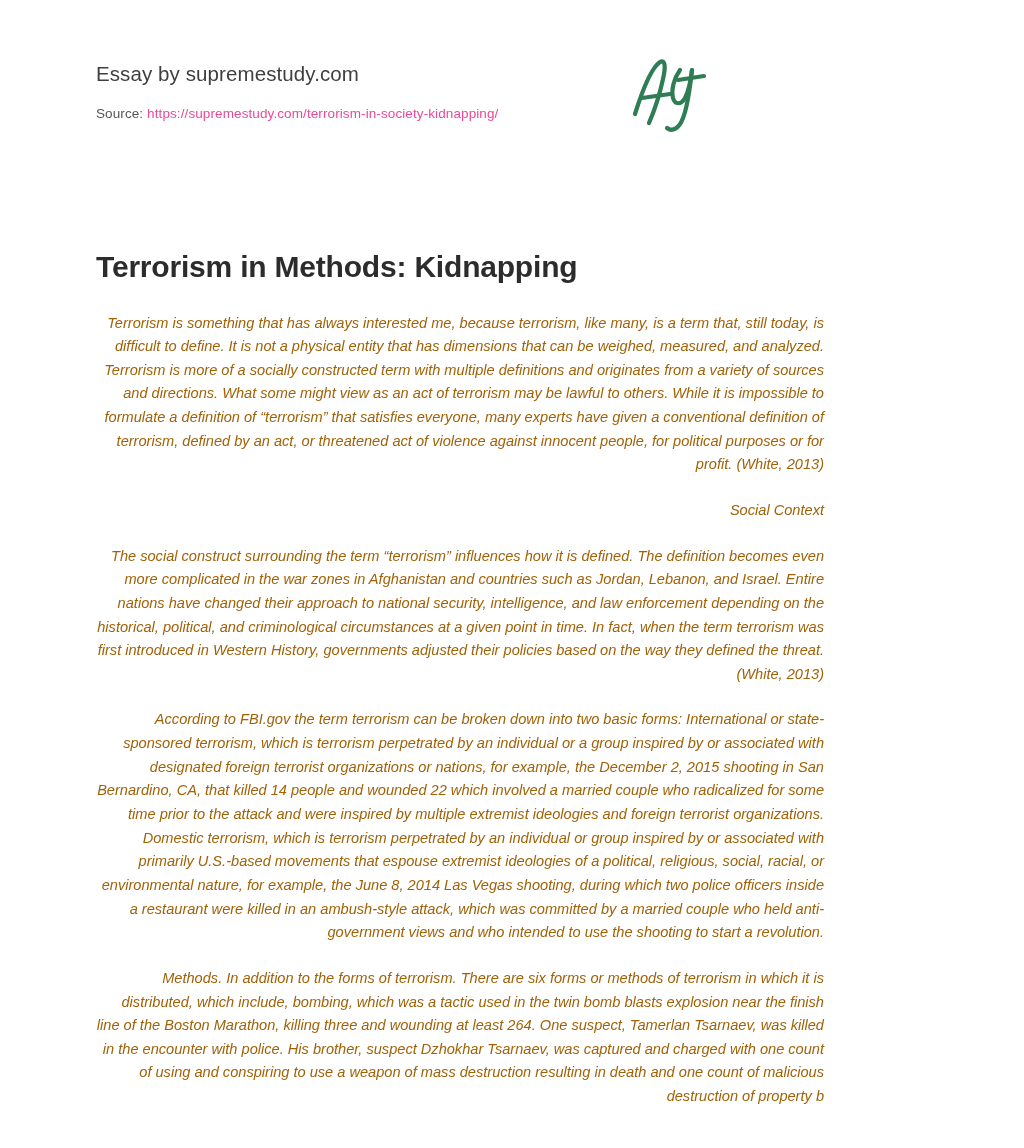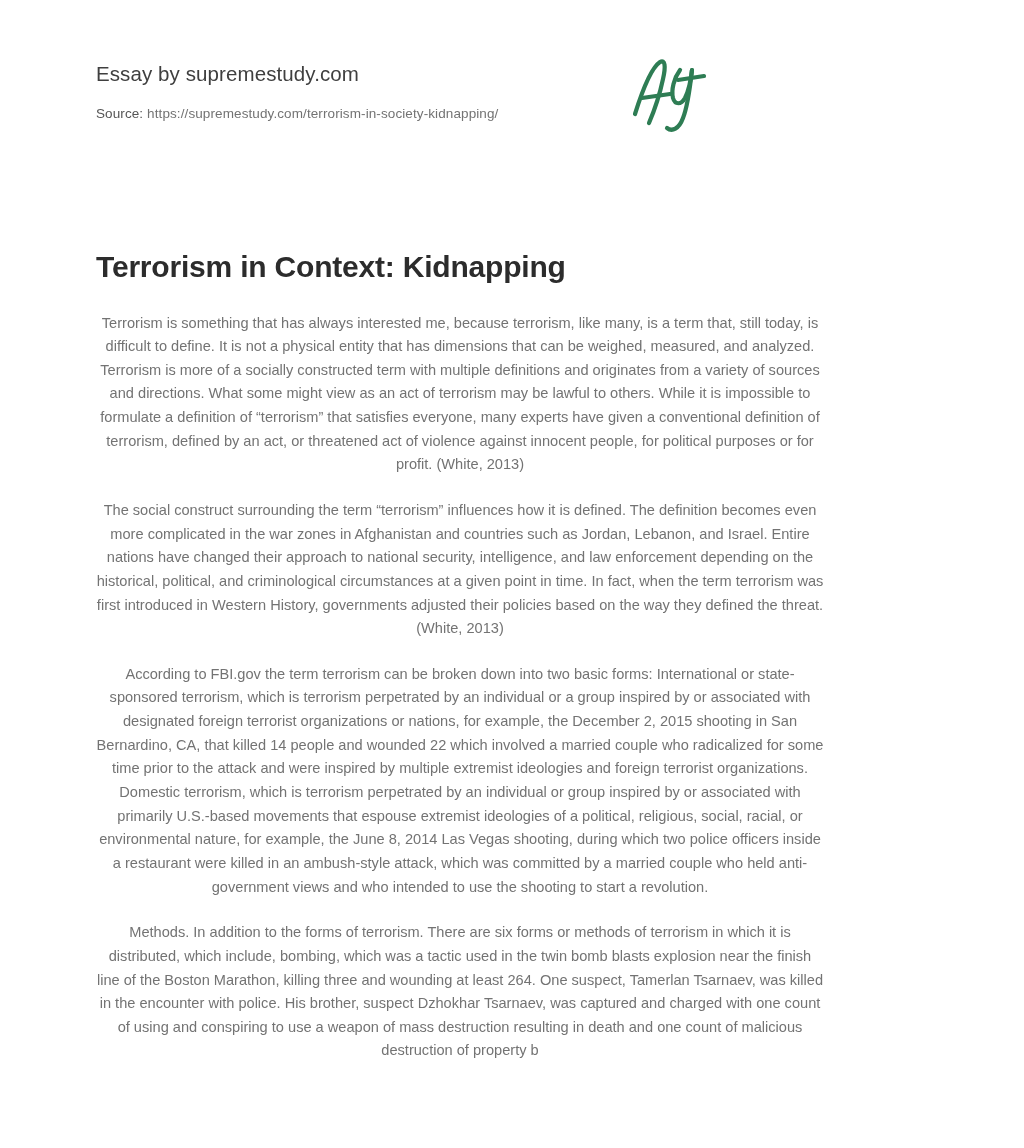--- a/index.html
+++ b/index.html
@@ -39,21 +39,21 @@
     margin-top: 19px;
     font-size: 13.5px;
     color: #555555;
     letter-spacing: 0.1px;
   }
   .source-label {
     color: #555555;
     margin-top: 42px;
   }
   .source-url {
-    color: #737373;
+    color: #ec4899;
     text-decoration: none;
     word-break: break-all;
   }
   .logo {
     position: absolute;
     right: 96px;
     top: 52px;
     width: 110px;
     height: 86px;
   }
@@ -71,22 +71,23 @@
 
   
   .content {
     margin-top: 26px;
     padding-bottom: 10px;
   }
   .content p {
     margin: 0 0 22px 0;
     font-size: 14.6px;
     line-height: 1.62;
-    color: #737373;
-    text-align: center;
+    color: #a16207;
+    text-align: right;
+    font-style: italic;
   }
   .content p.heading-para {
     margin-bottom: 22px;
   }
 </style>
 </head>
 <body>
 
 <div class="page">
 
@@ -102,22 +103,23 @@
           <path d="M17 62 C 27 30, 36 14, 42 10 C 47 7, 48 14, 45 27 C 41 46, 34 64, 31 71"></path>
           <path d="M24 46 L 52 42"></path>
           <path d="M62 18 C 56 26, 53 38, 55 46 C 57 53, 63 53, 67 46 C 71 38, 73 27, 74 18"></path>
           <path d="M74 18 C 72 36, 69 56, 65 66 C 61 77, 54 80, 49 76"></path>
           <path d="M60 28 L 86 24"></path>
         </g>
       </svg>
     </div>
   </div>
 
-  <h1 class="title">Terrorism in Context: Kidnapping</h1>
+  <h1 class="title">Terrorism in Methods: Kidnapping</h1>
 
   <div class="content">
     <p>Terrorism is something that has always interested me, because terrorism, like many, is a term that, still today, is difficult to define. It is not a physical entity that has dimensions that can be weighed, measured, and analyzed. Terrorism is more of a socially constructed term with multiple definitions and originates from a variety of sources and directions. What some might view as an act of terrorism may be lawful to others. While it is impossible to formulate a definition of “terrorism” that satisfies everyone, many experts have given a conventional definition of terrorism, defined by an act, or threatened act of violence against innocent people, for political purposes or for profit. (White, 2013)</p>
+    <p class="heading-para">Social Context</p>
     <p>The social construct surrounding the term “terrorism” influences how it is defined. The definition becomes even more complicated in the war zones in Afghanistan and countries such as Jordan, Lebanon, and Israel. Entire nations have changed their approach to national security, intelligence, and law enforcement depending on the historical, political, and criminological circumstances at a given point in time. In fact, when the term terrorism was first introduced in Western History, governments adjusted their policies based on the way they defined the threat. (White, 2013)</p>
     <p>According to FBI.gov the term terrorism can be broken down into two basic forms: International or state-sponsored terrorism, which is terrorism perpetrated by an individual or a group inspired by or associated with designated foreign terrorist organizations or nations, for example, the December 2, 2015 shooting in San Bernardino, CA, that killed 14 people and wounded 22 which involved a married couple who radicalized for some time prior to the attack and were inspired by multiple extremist ideologies and foreign terrorist organizations. Domestic terrorism, which is terrorism perpetrated by an individual or group inspired by or associated with primarily U.S.-based movements that espouse extremist ideologies of a political, religious, social, racial, or environmental nature, for example, the June 8, 2014 Las Vegas shooting, during which two police officers inside a restaurant were killed in an ambush-style attack, which was committed by a married couple who held anti-government views and who intended to use the shooting to start a revolution.</p>
     <p>Methods. In addition to the forms of terrorism. There are six forms or methods of terrorism in which it is distributed, which include, bombing, which was a tactic used in the twin bomb blasts explosion near the finish line of the Boston Marathon, killing three and wounding at least 264. One suspect, Tamerlan Tsarnaev, was killed in the encounter with police. His brother, suspect Dzhokhar Tsarnaev, was captured and charged with one count of using and conspiring to use a weapon of mass destruction resulting in death and one count of malicious destruction of property b</p>
   </div>
 
 </div>
 
 </body></html>

